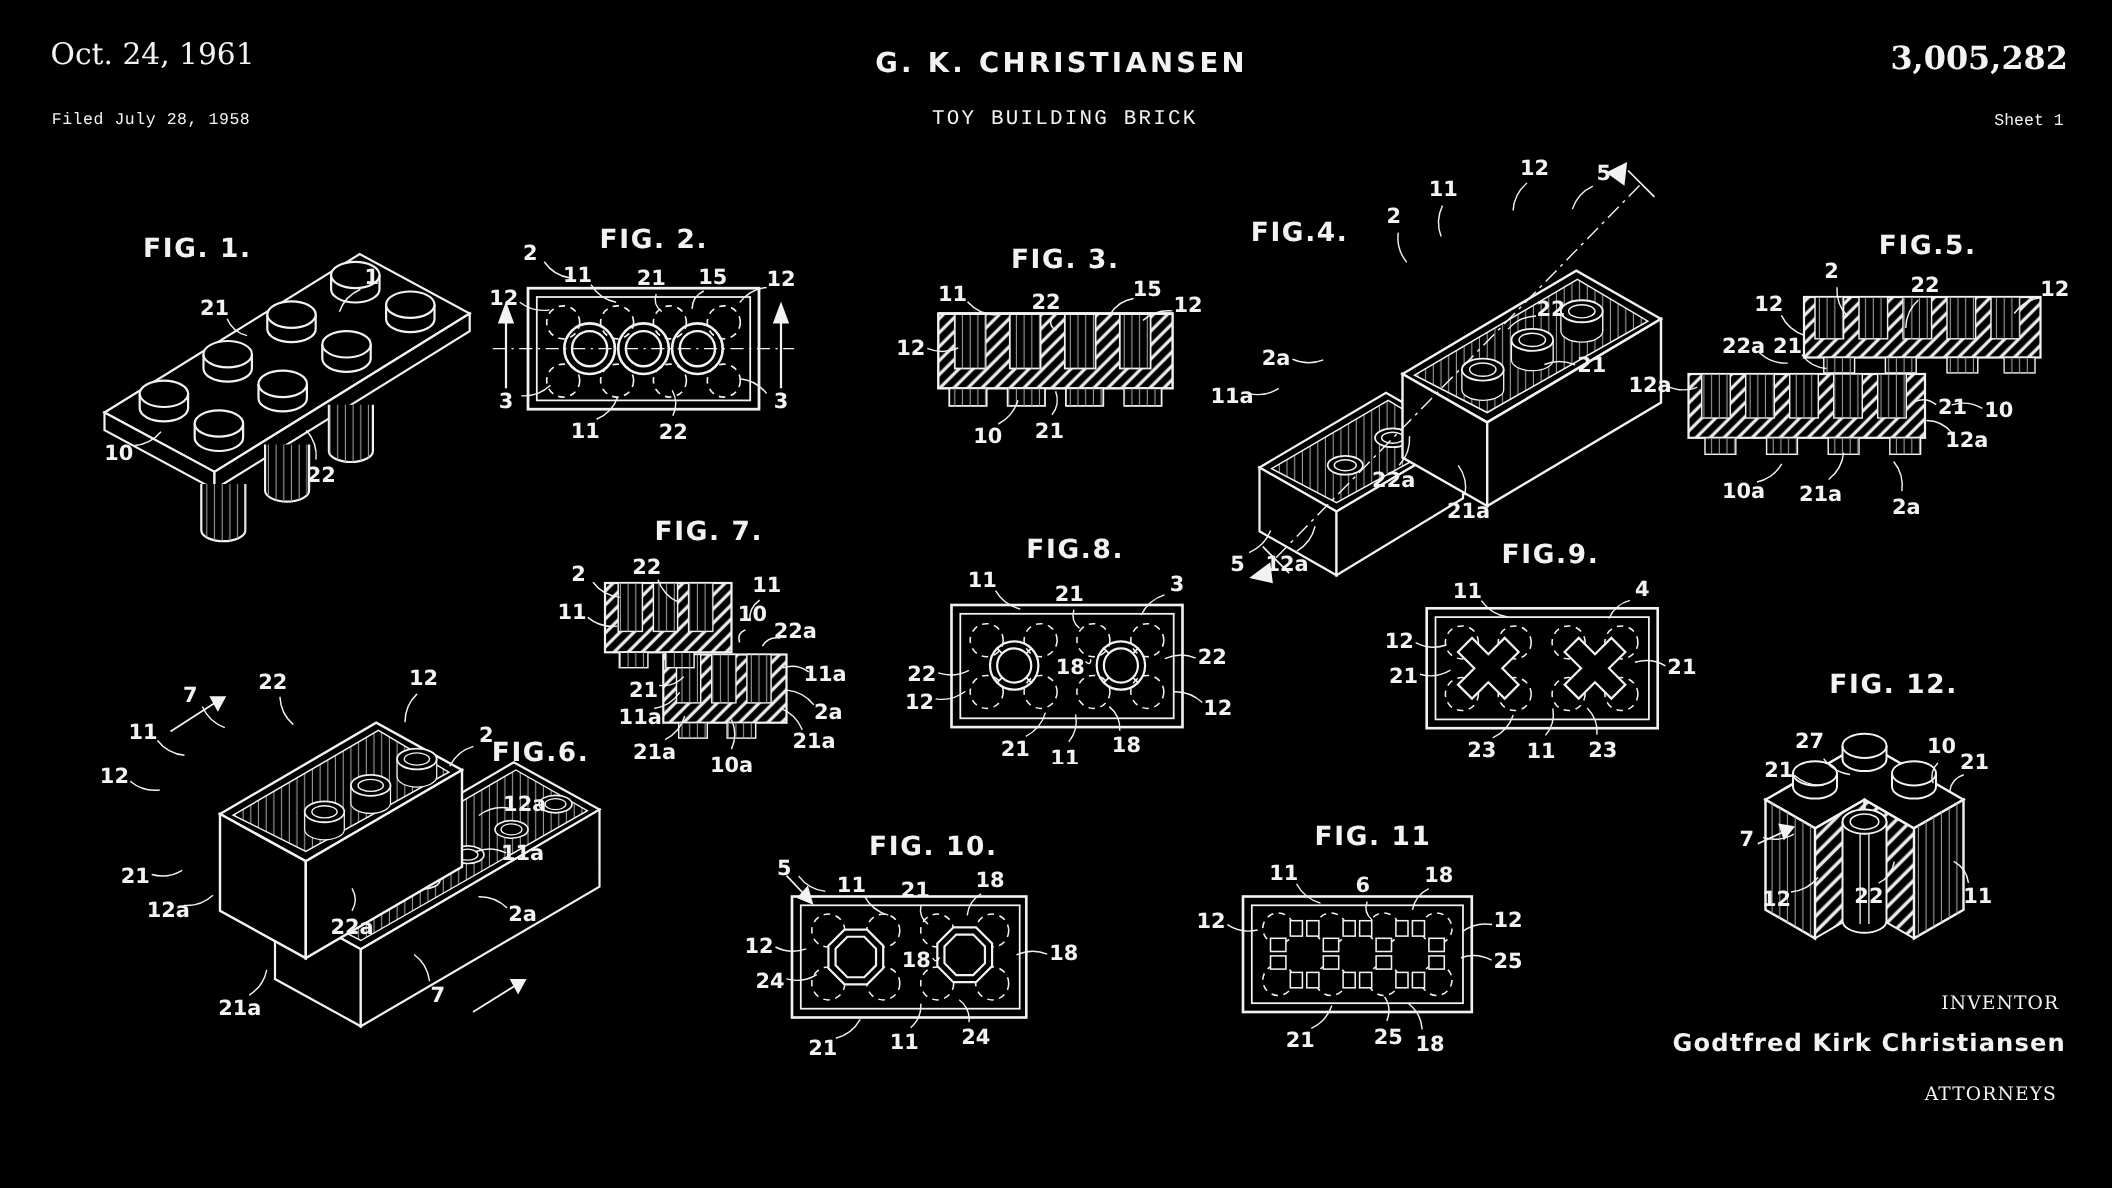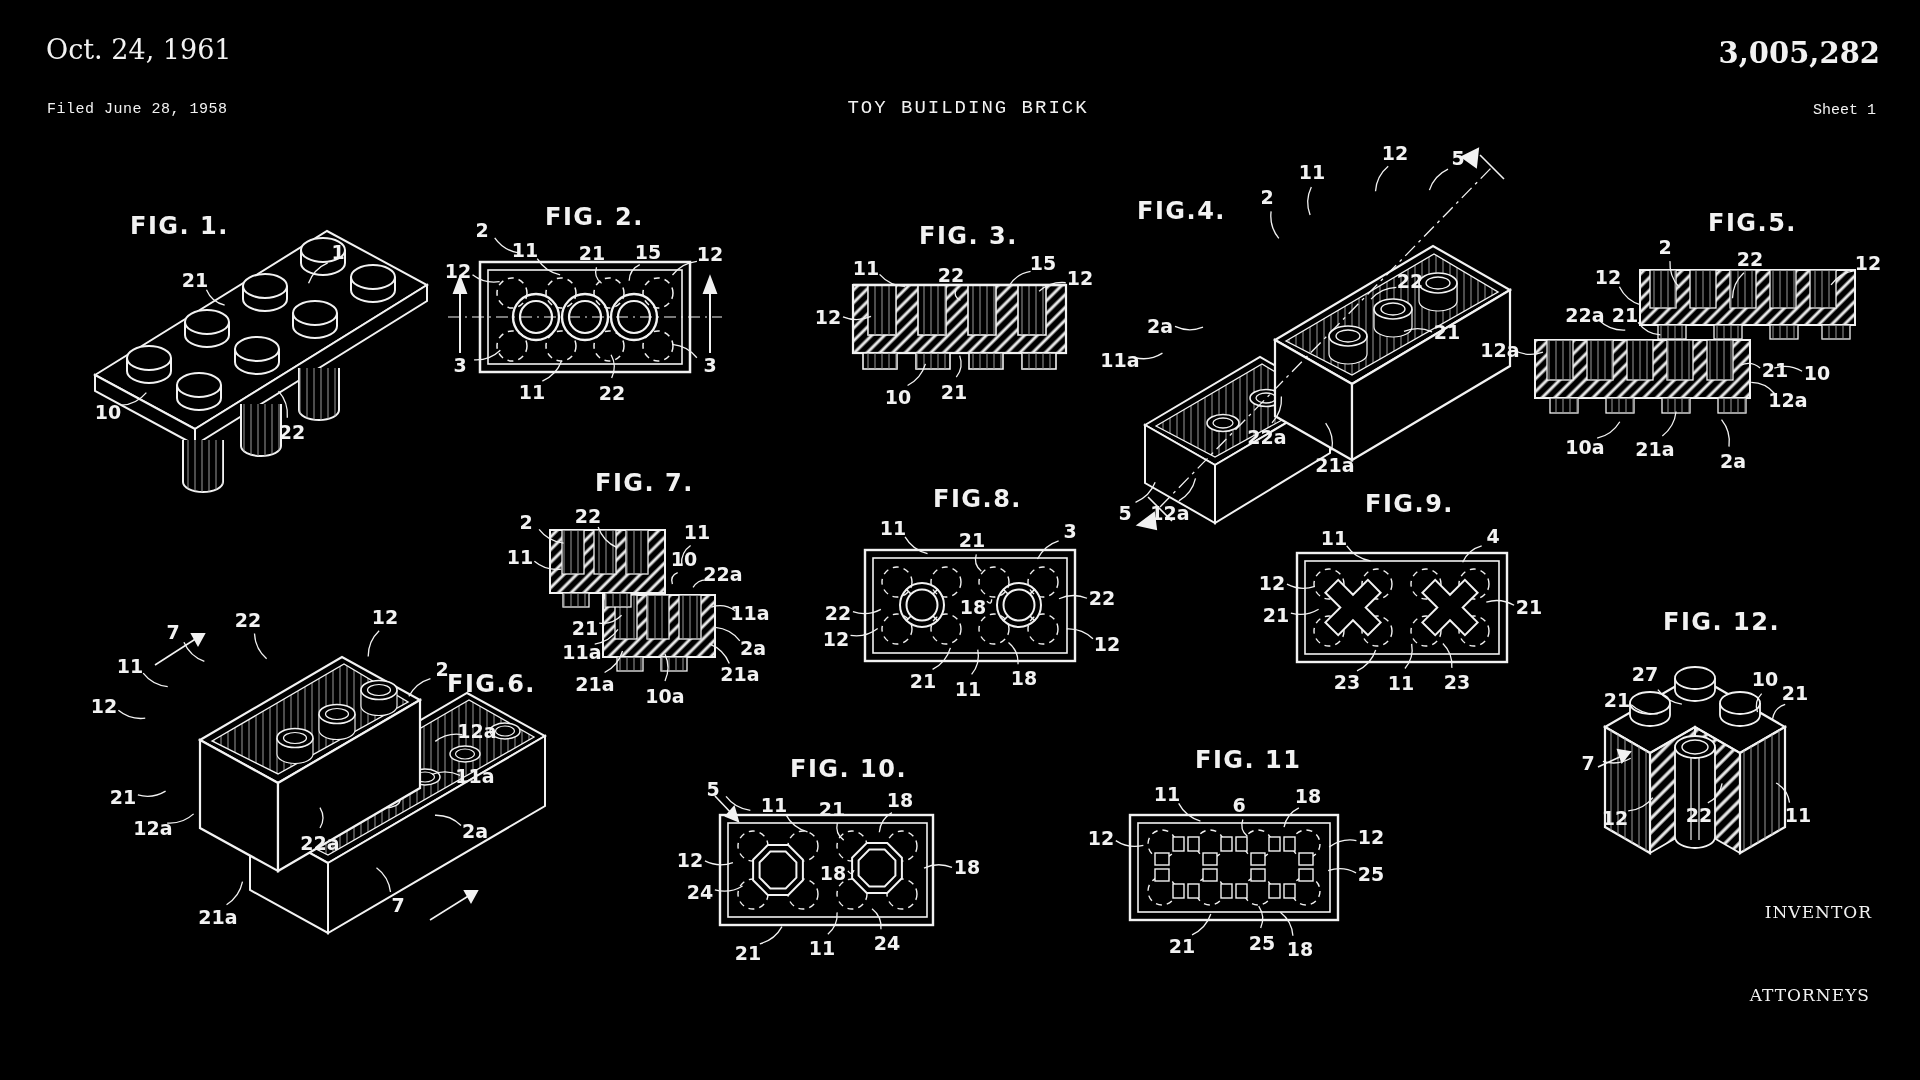--- a/index.html
+++ b/index.html
@@ -22,21 +22,22 @@
   .figlabel{position:absolute;font:700 24px "DejaVu Sans",sans-serif;letter-spacing:1.5px;white-space:nowrap;}
   .callout{position:absolute;transform:translate(-50%,-50%);font:600 19px "DejaVu Sans",sans-serif;white-space:nowrap;z-index:3;}
   .leader{position:absolute;left:0;top:0;pointer-events:none;z-index:2;}
 </style>
 </head>
 <body>
 
 <div class="sheet">
 
   <div class="hdr-date">Oct. 24, 1961</div>
-  <div class="hdr-filed">Filed June 28, 1958</div>
+  <div class="hdr-filed">Filed July 28, 1958</div>
+  <div class="hdr-name">G. K. CHRISTIANSEN</div>
   <div class="hdr-title">TOY BUILDING BRICK</div>
   <div class="hdr-patno">3,005,282</div>
   <div class="hdr-sheet">Sheet 1</div>
 
   <div class="fig" style="left:80px;top:200px;width:360px;height:270px;">
     <svg width="360" height="270" viewBox="0 0 360 270">
       <defs>
           <pattern id="pv1" width="7" height="7" patternUnits="userSpaceOnUse">
             <line x1="3" y1="0" x2="3" y2="7" stroke="#9a9a9a" stroke-width="1"></line>
           </pattern>
@@ -722,15 +723,16 @@
         <path d="M51.20873857890461,89.80746794023088 Q62.54724074312322,99.97793344934153 77.73171725952655,98.78140809532853" fill="none" stroke="#f2f2f2" stroke-width="1.3"></path>
         <path d="M205.18434883341587,89.34253023694166 Q194.3473367386392,92.696269770308 192.58434883341587,103.90253023694166" fill="none" stroke="#f2f2f2" stroke-width="1.3"></path>
         <path d="M22.908256020104282,146.3435271088773 Q37.48521746198403,150.76078815187117 50.737000590965614,143.2514443787816" fill="none" stroke="#f2f2f2" stroke-width="1.3"></path>
         <path d="M48.19449254832787,195.865200325719 Q63.363272129812955,194.48385098238788 72.82421197187324,182.54690760039446" fill="none" stroke="#f2f2f2" stroke-width="1.3"></path>
         <path d="M127.83287028020989,187.87645255657466 Q139.82228925758002,181.60960066865863 142.11287028020988,168.27645255657467" fill="none" stroke="#f2f2f2" stroke-width="1.3"></path>
         <path d="M209.5170746667271,187.62906722231034 Q207.74544777780295,174.4358970890012 196.07707466672707,168.02906722231035" fill="none" stroke="#f2f2f2" stroke-width="1.3"></path>
       </svg>
     </div>
 
   <div class="ft-inventor">INVENTOR</div>
+  <div class="ft-name">Godtfred Kirk Christiansen</div>
   <div class="ft-att">ATTORNEYS</div>
 
 </div>
 
 </body></html>

